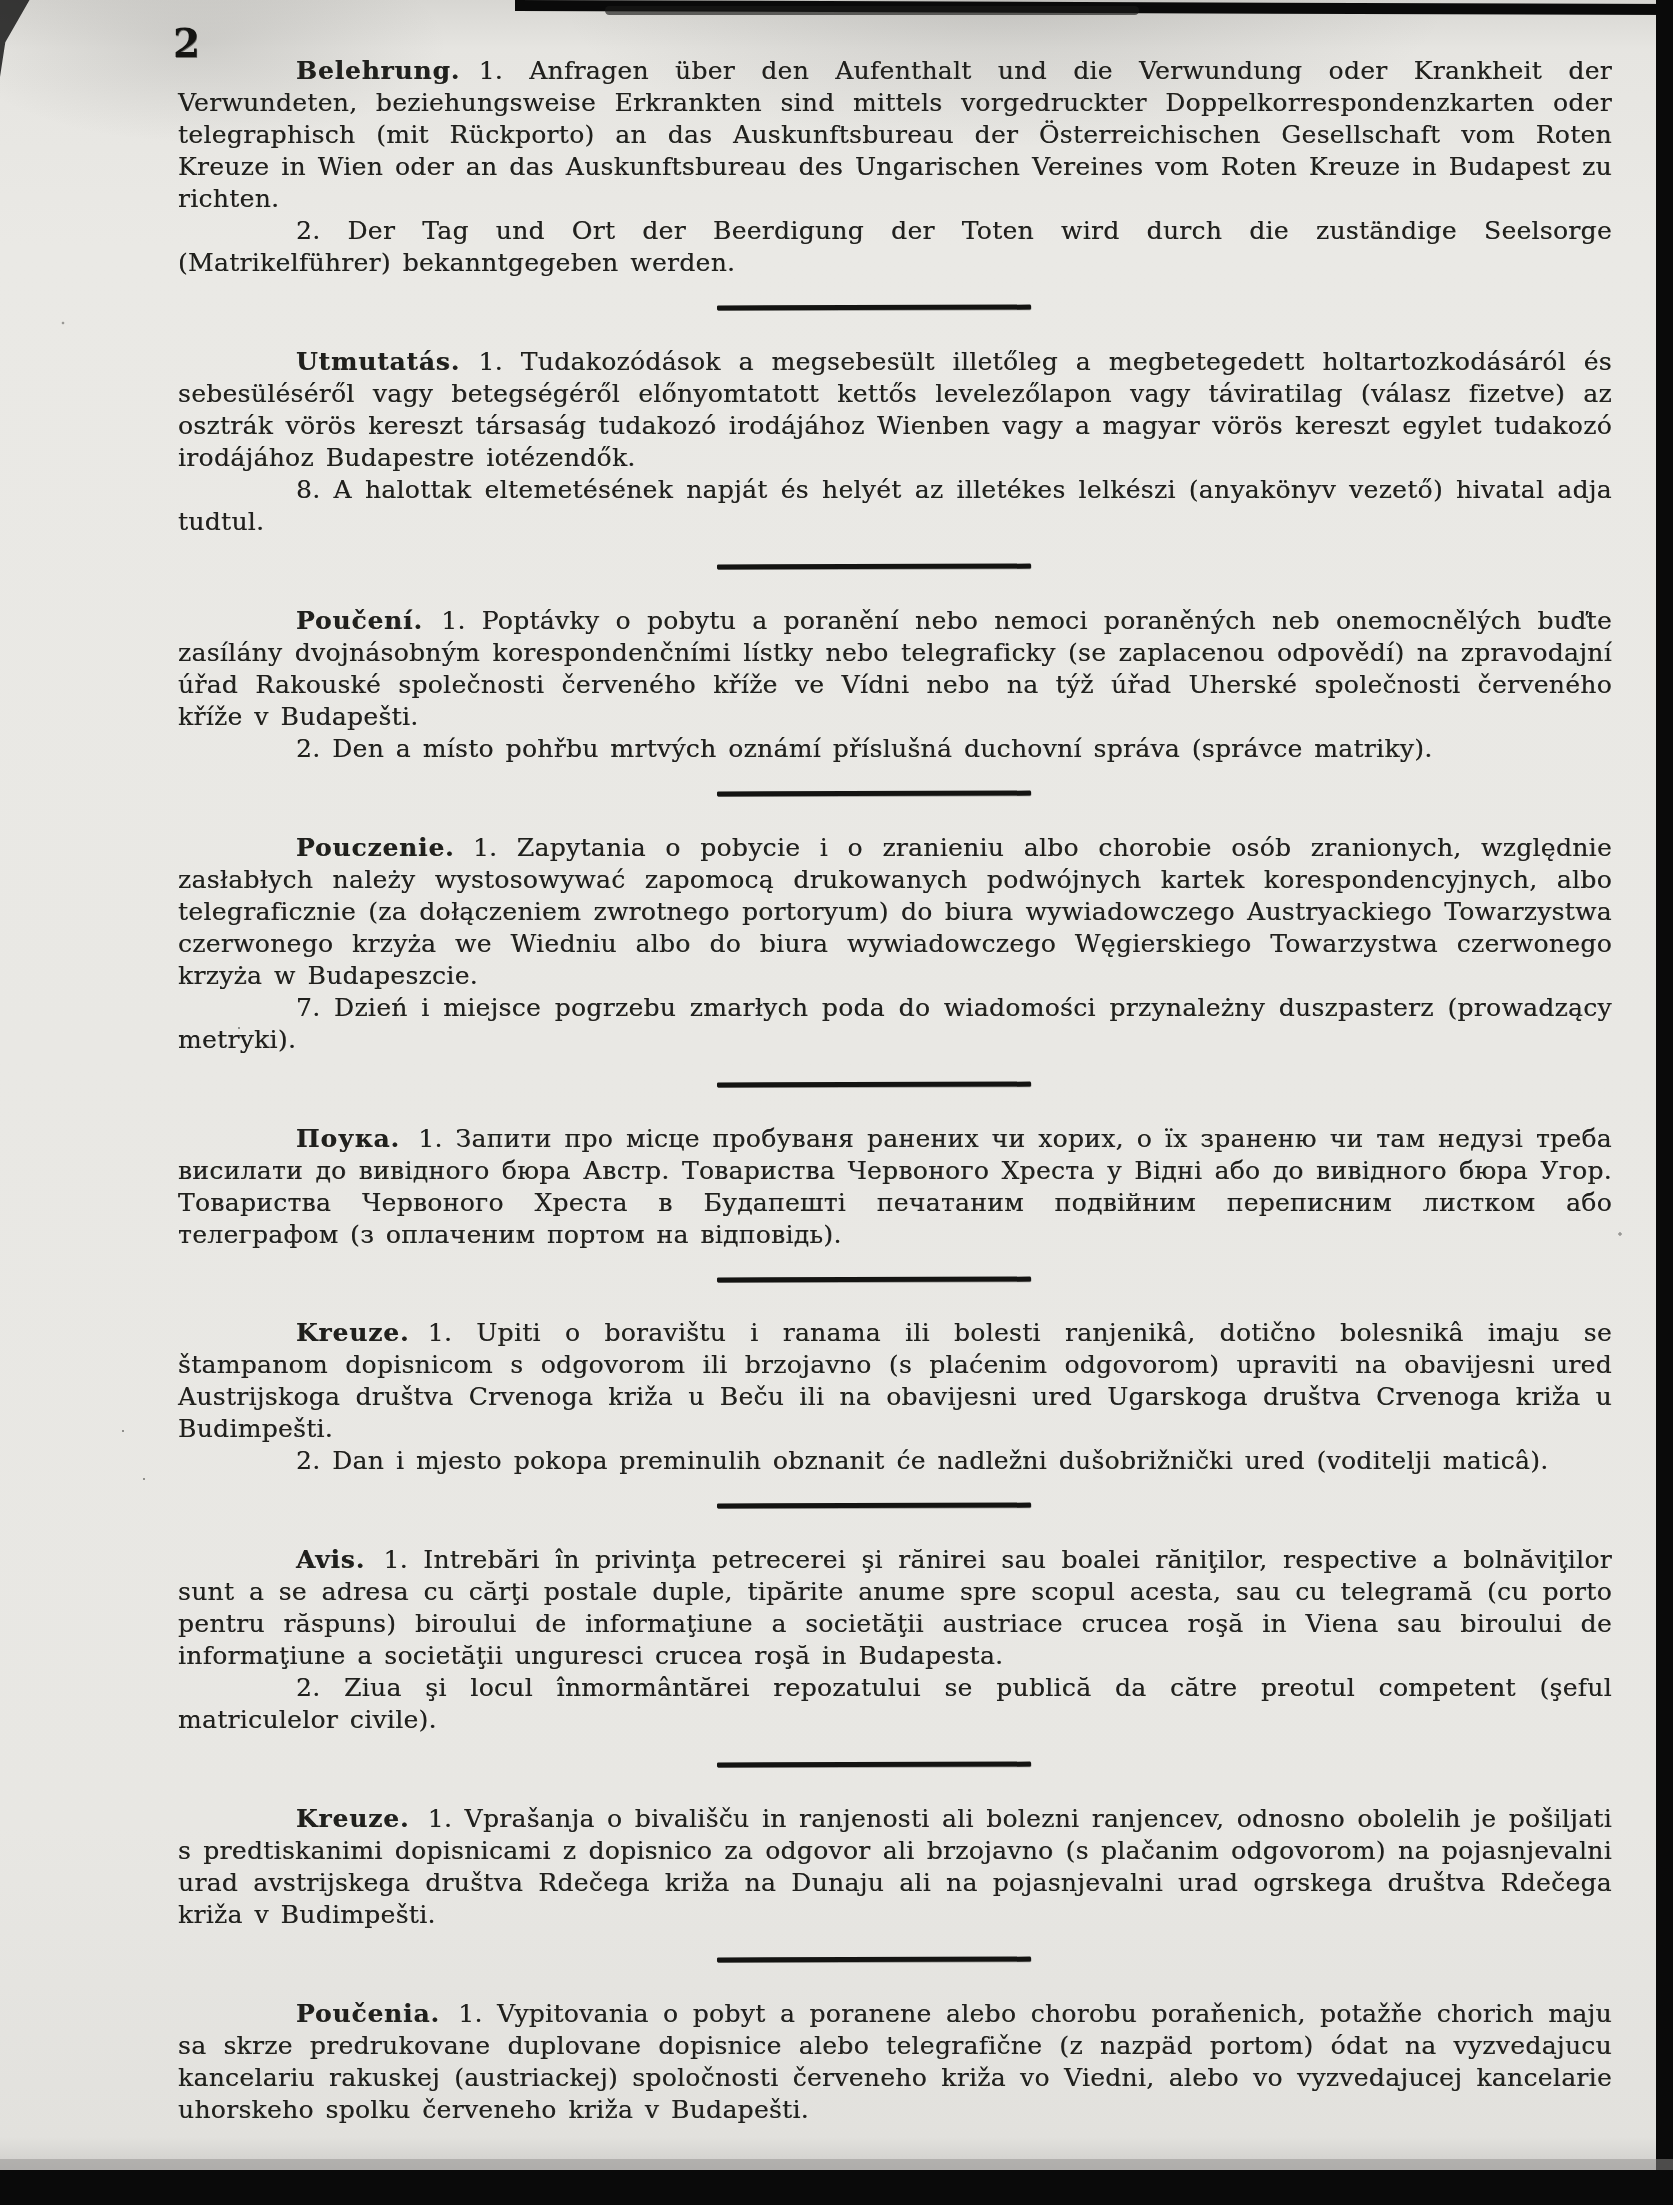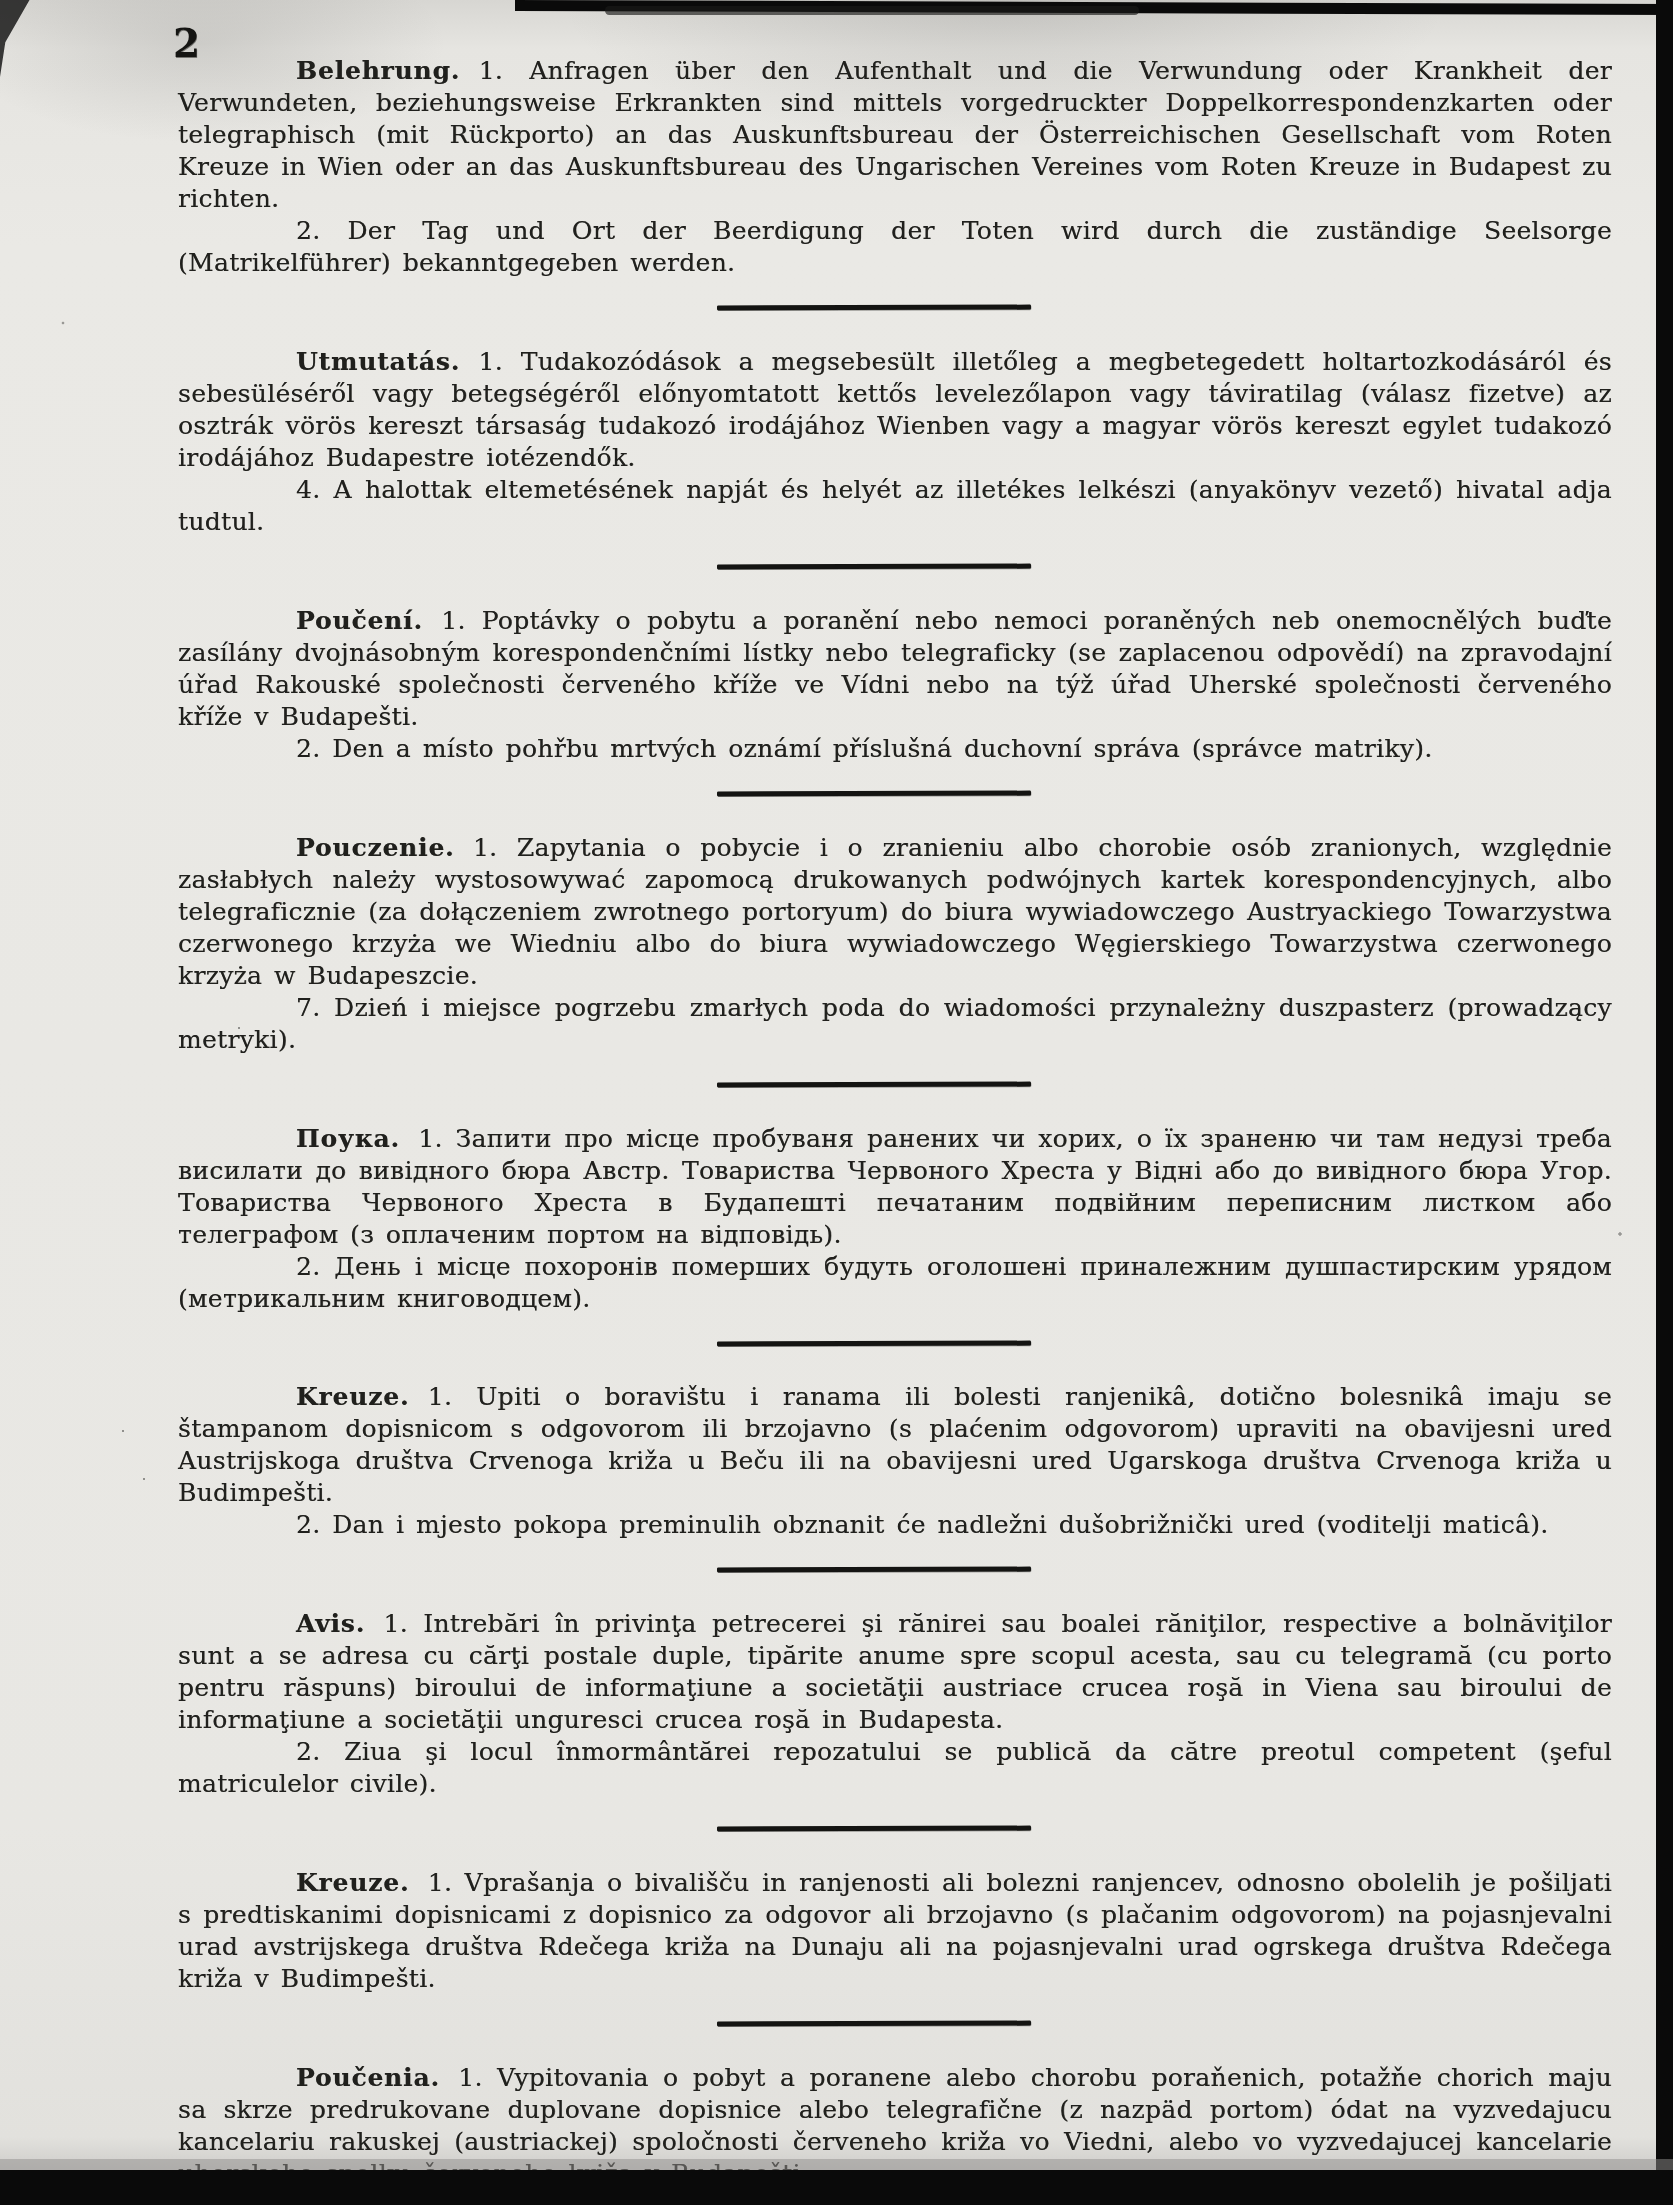--- a/index.html
+++ b/index.html
@@ -77,39 +77,38 @@
   <div class="content">
 
     <section>
       <p><span class="sec-title">Belehrung.</span><span>1. Anfragen über den Aufenthalt und die Verwundung oder Krankheit der Verwundeten, beziehungsweise Erkrankten sind mittels vorgedruckter Doppelkorrespondenzkarten oder telegraphisch (mit Rückporto) an das Auskunftsbureau der Österreichischen Gesellschaft vom Roten Kreuze in Wien oder an das Auskunftsbureau des Ungarischen Vereines vom Roten Kreuze in Budapest zu richten.</span></p>
       <p>2. Der Tag und Ort der Beerdigung der Toten wird durch die zuständige Seelsorge (Matrikelführer) bekanntgegeben werden.</p>
     </section>
     <div class="divider"></div>
 
     <section>
       <p><span class="sec-title">Utmutatás.</span><span>1. Tudakozódások a megsebesült illetőleg a megbetegedett holtartozkodásáról és sebesüléséről vagy betegségéről előnyomtatott kettős levelezőlapon vagy táviratilag (válasz fizetve) az osztrák vörös kereszt társaság tudakozó irodájához Wienben vagy a magyar vörös kereszt egylet tudakozó irodájához Budapestre iotézendők.</span></p>
-      <p>4. A halottak eltemetésének napját és helyét az illetékes lelkészi (anyakönyv vezető) hivatal adja tudtul.</p>
+      <p>8. A halottak eltemetésének napját és helyét az illetékes lelkészi (anyakönyv vezető) hivatal adja tudtul.</p>
     </section>
     <div class="divider"></div>
 
     <section>
       <p><span class="sec-title">Poučení.</span><span>1. Poptávky o pobytu a poranění nebo nemoci poraněných neb onemocnělých buďte zasílány dvojnásobným korespondenčními lístky nebo telegraficky (se zaplacenou odpovědí) na zpravodajní úřad Rakouské společnosti červeného kříže ve Vídni nebo na týž úřad Uherské společnosti červeného kříže v Budapešti.</span></p>
       <p>2. Den a místo pohřbu mrtvých oznámí příslušná duchovní správa (správce matriky).</p>
     </section>
     <div class="divider"></div>
 
     <section>
       <p><span class="sec-title">Pouczenie.</span><span>1. Zapytania o pobycie i o zranieniu albo chorobie osób zranionych, względnie zasłabłych należy wystosowywać zapomocą drukowanych podwójnych kartek korespondencyjnych, albo telegraficznie (za dołączeniem zwrotnego portoryum) do biura wywiadowczego Austryackiego Towarzystwa czerwonego krzyża we Wiedniu albo do biura wywiadowczego Węgierskiego Towarzystwa czerwonego krzyża w Budapeszcie.</span></p>
       <p>7. Dzień i miejsce pogrzebu zmarłych poda do wiadomości przynależny duszpasterz (prowadzący metryki).</p>
     </section>
     <div class="divider"></div>
 
     <section>
       <p><span class="sec-title">Поука.</span><span>1. Запити про місце пробуваня ранених чи хорих, о їх зраненю чи там недузі треба висилати до вивідного бюра Австр. Товариства Червоного Хреста у Відні або до вивідного бюра Угор. Товариства Червоного Хреста в Будапешті печатаним подвійним переписним листком або телеграфом (з оплаченим портом на відповідь).</span></p>
-      <p>2. День і місце похоронів померших будуть оголошені приналежним душпастирским урядом (метрикальним книговодцем).</p>
     </section>
     <div class="divider"></div>
 
     <section>
       <p><span class="sec-title">Kreuze.</span><span>1. Upiti o boravištu i ranama ili bolesti ranjenikâ, dotično bolesnikâ imaju se štampanom dopisnicom s odgovorom ili brzojavno (s plaćenim odgovorom) upraviti na obavijesni ured Austrijskoga društva Crvenoga križa u Beču ili na obavijesni ured Ugarskoga društva Crvenoga križa u Budimpešti.</span></p>
       <p>2. Dan i mjesto pokopa preminulih obznanit će nadležni dušobrižnički ured (voditelji maticâ).</p>
     </section>
     <div class="divider"></div>
 
     <section>

